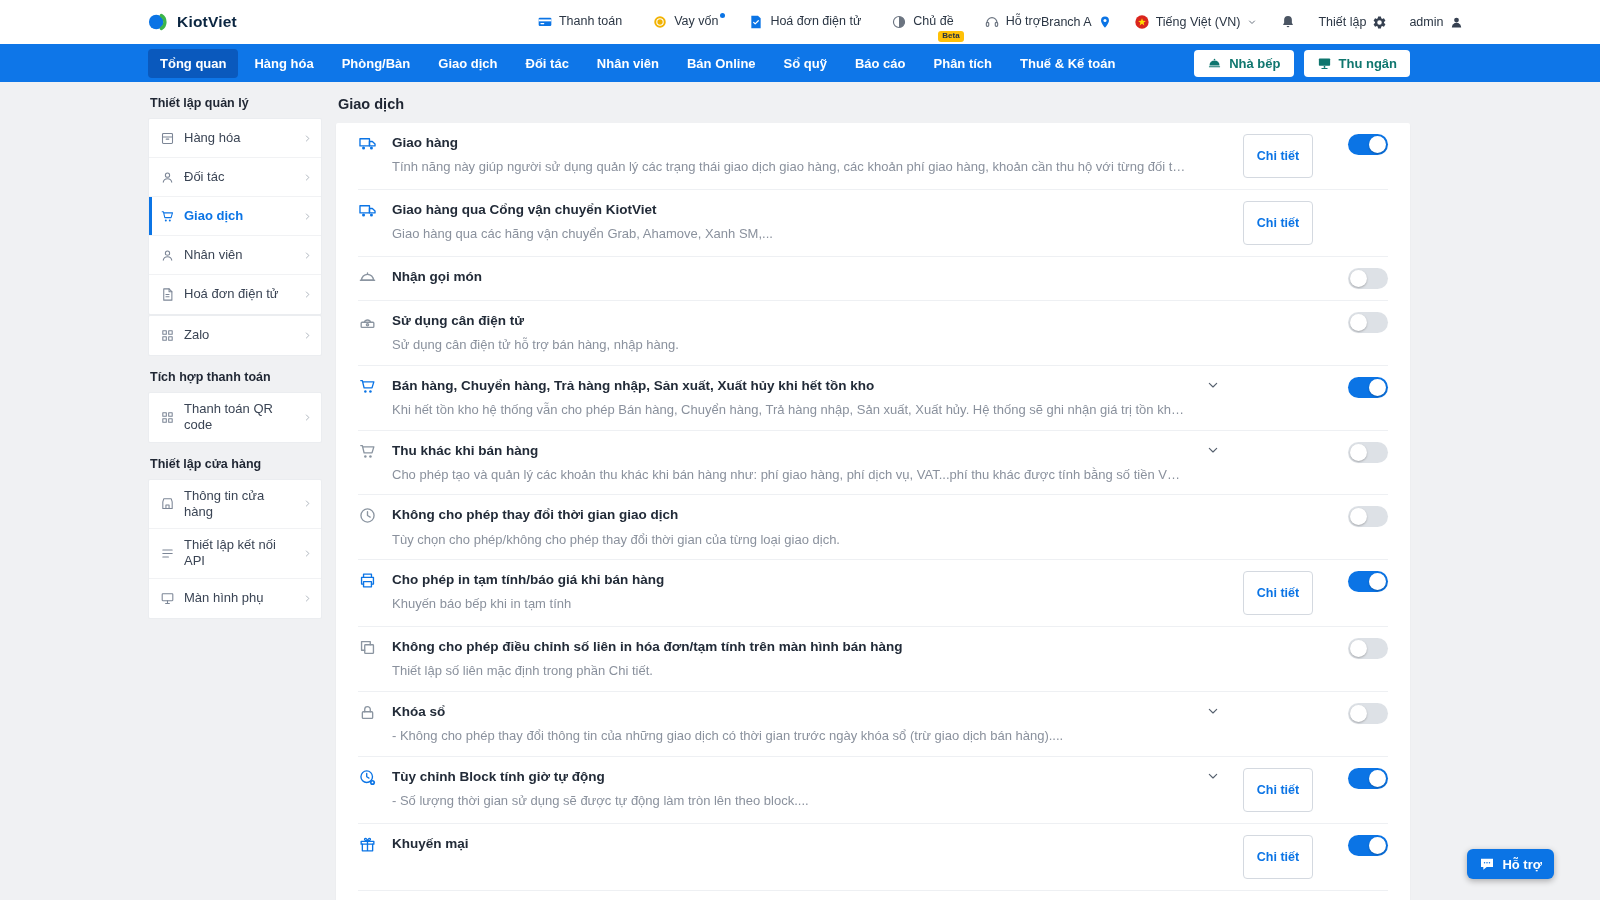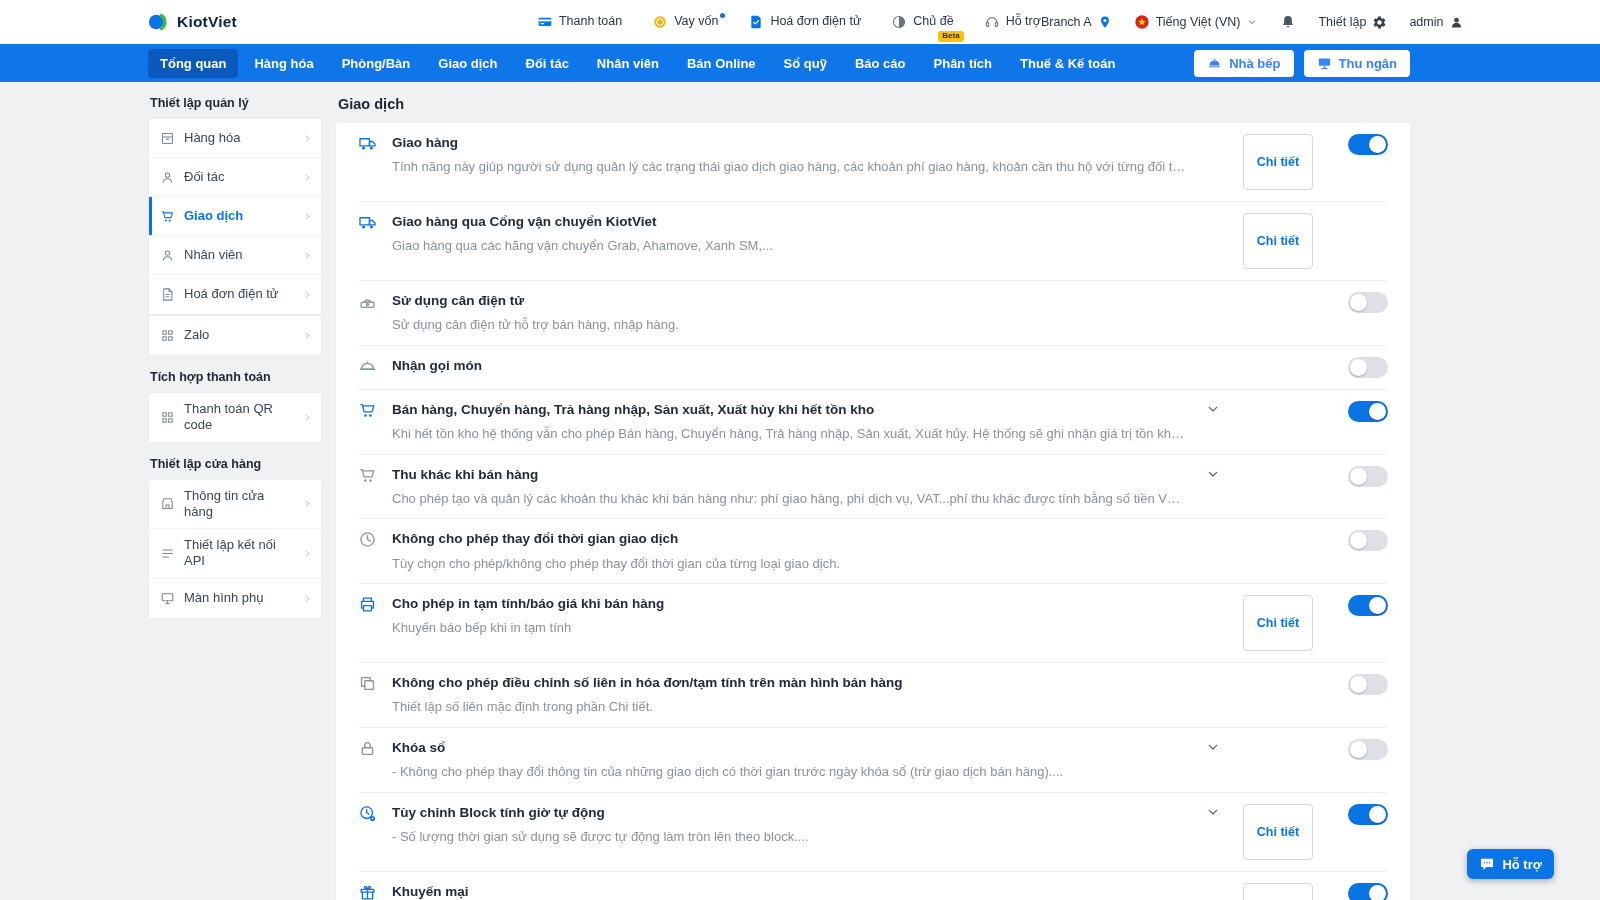--- a/index.html
+++ b/index.html
@@ -28,21 +28,21 @@
   .ic-gear{width:15px;height:15px;color:#374151}
   .ic-user{width:15px;height:15px;color:#374151}
 
   
   .mainnav{height:38px;background:#0e76e8}
   .mainnav-inner{height:100%;padding:0 190px 0 148px;display:flex;align-items:center}
   .nav-items{display:flex;align-items:flex-start;gap:4px}
   .nav-item{color:#fff;font-size:13px;font-weight:700;padding:7px 12px;border-radius:4px;cursor:pointer;white-space:nowrap}
   .nav-item.active{background:#0a59bd}
   .nav-actions{margin-left:auto;display:flex;gap:10px}
-  .nav-btn{display:flex;align-items:center;gap:7px;background:#fff;color:#3b82f6;font-weight:700;font-size:13px;padding:6px 13px;border-radius:4px;border:none;cursor:pointer;font-family:inherit}
+  .nav-btn{display:flex;align-items:center;gap:7px;background:#fff;color:#0f766e;font-weight:700;font-size:13px;padding:6px 13px;border-radius:4px;border:none;cursor:pointer;font-family:inherit}
   .nav-btn-ic{width:15px;height:15px}
 
   
   .content{display:flex;align-items:flex-start;padding:10px 190px 0 148px;gap:14px}
   .sidebar{width:174px;flex:none}
   .side-heading{font-size:12.5px;font-weight:700;color:#1f2633;padding:14px 2px 8px}
   .sidebar .side-heading:first-child{padding-top:4px}
   .side-group{background:#fff;border:1px solid #ebedf0;border-radius:2px}
   .side-item{display:flex;align-items:center;gap:9px;min-height:39px;padding:8px 8px 8px 11px;font-size:13px;color:#3a4454;border-bottom:1px solid #f1f2f4;cursor:pointer;position:relative}
   .side-item:last-child{border-bottom:none}
@@ -61,21 +61,21 @@
   .row-ic{width:19px;height:19px;margin-right:15px}
   .ic-blue{color:#0b74e5}
   .ic-gray{color:#8b95a1}
   .row-body{flex:1;min-width:0;padding-right:10px}
   .row-title{font-size:13.5px;font-weight:700;color:#222b38;line-height:1.35}
   .row-desc{font-size:13px;color:#8a919d;line-height:1.35;margin-top:6px;white-space:nowrap;overflow:hidden;text-overflow:ellipsis}
   .slot{display:flex;align-items:center;justify-content:center;flex:none}
   .slot-chevron{width:34px}
   .chev{width:16px;height:16px;color:#55606e;cursor:pointer}
   .slot-detail{width:96px}
-  .btn-detail{background:#fff;border:1px solid #d4d9e0;color:#0b74e5;font-weight:700;font-size:12.5px;padding:20px 13px;border-radius:4px;cursor:pointer;font-family:inherit;white-space:nowrap}
+  .btn-detail{background:#fff;border:1px solid #d4d9e0;color:#0b74e5;font-weight:700;font-size:12.5px;padding:14px 13px;border-radius:4px;cursor:pointer;font-family:inherit;white-space:nowrap}
   .slot-toggle{width:40px;margin-left:22px;justify-content:flex-start}
   .toggle{width:40px;height:21px;border-radius:11px;background:#dde1e6;position:relative;cursor:pointer;display:inline-block}
   .toggle::after{content:'';position:absolute;top:2px;left:2px;width:17px;height:17px;border-radius:50%;background:#fff;box-shadow:0 1px 2px rgba(0,0,0,.25)}
   .toggle.on{background:#0b74e5}
   .toggle.on::after{left:auto;right:2px}
 
   .support-fab{position:fixed;right:46px;bottom:21px;background:#0b74e5;color:#fff;border:none;border-radius:6px;padding:7px 12px;font-size:13px;font-weight:700;display:flex;align-items:center;gap:7px;cursor:pointer;box-shadow:0 2px 6px rgba(0,0,0,.3);font-family:inherit}
   .fab-ic{width:16px;height:16px;color:#fff}
 </style>
 </head>
@@ -487,47 +487,47 @@
           <div class="slot slot-chevron"></div>
           <div class="slot slot-detail">
             <button class="btn-detail">Chi tiết</button>
           </div>
           <div class="slot slot-toggle"></div>
         </div>
         <div class="row">
           <span class="icon row-ic ic-gray">
             <svg viewBox="0 0 24 24">
               <g fill="none" stroke="currentColor" stroke-width="1.7" stroke-linecap="round" stroke-linejoin="round">
+                <path d="M4.5 15.5a7.5 7.5 0 0 1 15 0z"></path>
+                <path d="M3 15.5h18M12 8v-1.8"></path>
+              </g>
+            </svg>
+          </span>
+          <div class="row-body">
+            <div class="row-title">Nhận gọi món</div>
+          </div>
+          <div class="slot slot-chevron"></div>
+          <div class="slot slot-detail"></div>
+          <div class="slot slot-toggle">
+            <span class="toggle "></span>
+          </div>
+        </div>
+        <div class="row">
+          <span class="icon row-ic ic-gray">
+            <svg viewBox="0 0 24 24">
+              <g fill="none" stroke="currentColor" stroke-width="1.7" stroke-linecap="round" stroke-linejoin="round">
                 <rect x="4" y="13" width="16" height="6.5" rx="1.2"></rect>
                 <path d="M8 13a4.2 4.2 0 0 1 8 0"></path>
                 <circle cx="12" cy="16.2" r="1.4"></circle>
               </g>
             </svg>
           </span>
           <div class="row-body">
             <div class="row-title">Sử dụng cân điện tử</div>
             <div class="row-desc">Sử dụng cân điện tử hỗ trợ bán hàng, nhập hàng.</div>
-          </div>
-          <div class="slot slot-chevron"></div>
-          <div class="slot slot-detail"></div>
-          <div class="slot slot-toggle">
-            <span class="toggle "></span>
-          </div>
-        </div>
-        <div class="row">
-          <span class="icon row-ic ic-gray">
-            <svg viewBox="0 0 24 24">
-              <g fill="none" stroke="currentColor" stroke-width="1.7" stroke-linecap="round" stroke-linejoin="round">
-                <path d="M4.5 15.5a7.5 7.5 0 0 1 15 0z"></path>
-                <path d="M3 15.5h18M12 8v-1.8"></path>
-              </g>
-            </svg>
-          </span>
-          <div class="row-body">
-            <div class="row-title">Nhận gọi món</div>
           </div>
           <div class="slot slot-chevron"></div>
           <div class="slot slot-detail"></div>
           <div class="slot slot-toggle">
             <span class="toggle "></span>
           </div>
         </div>
         <div class="row">
           <span class="icon row-ic ic-blue">
             <svg viewBox="0 0 24 24">

